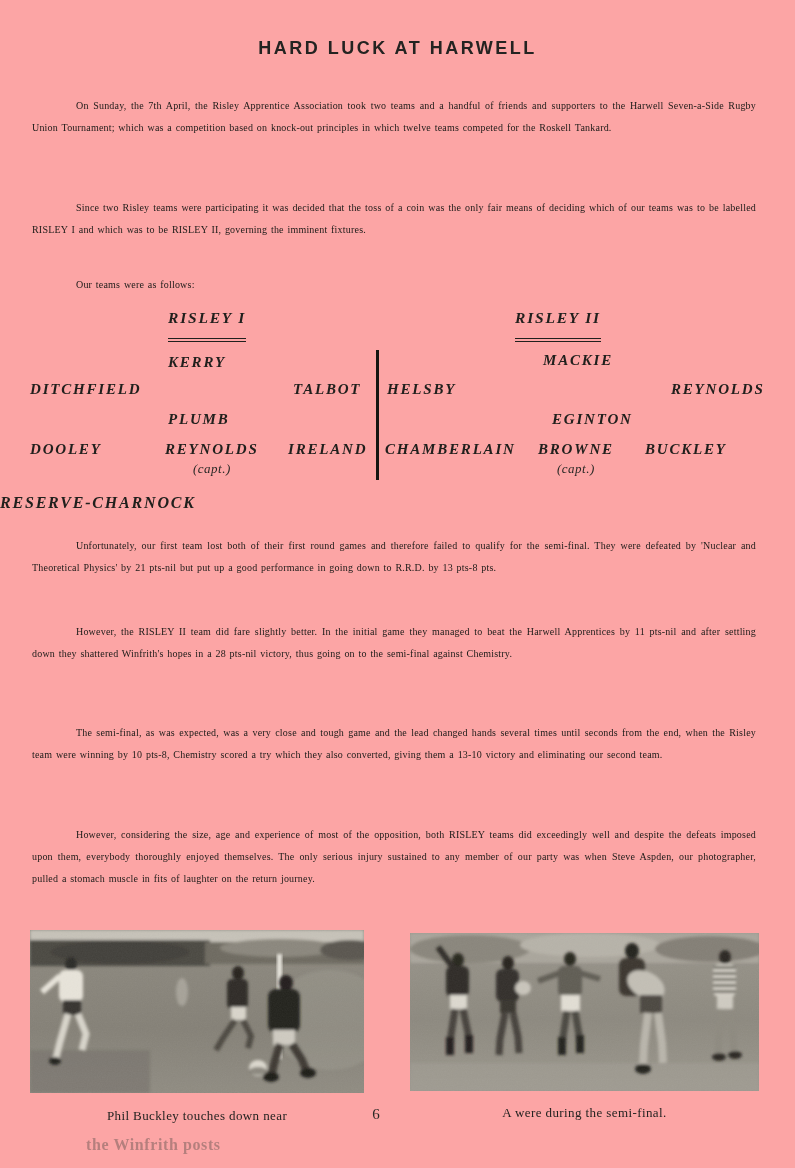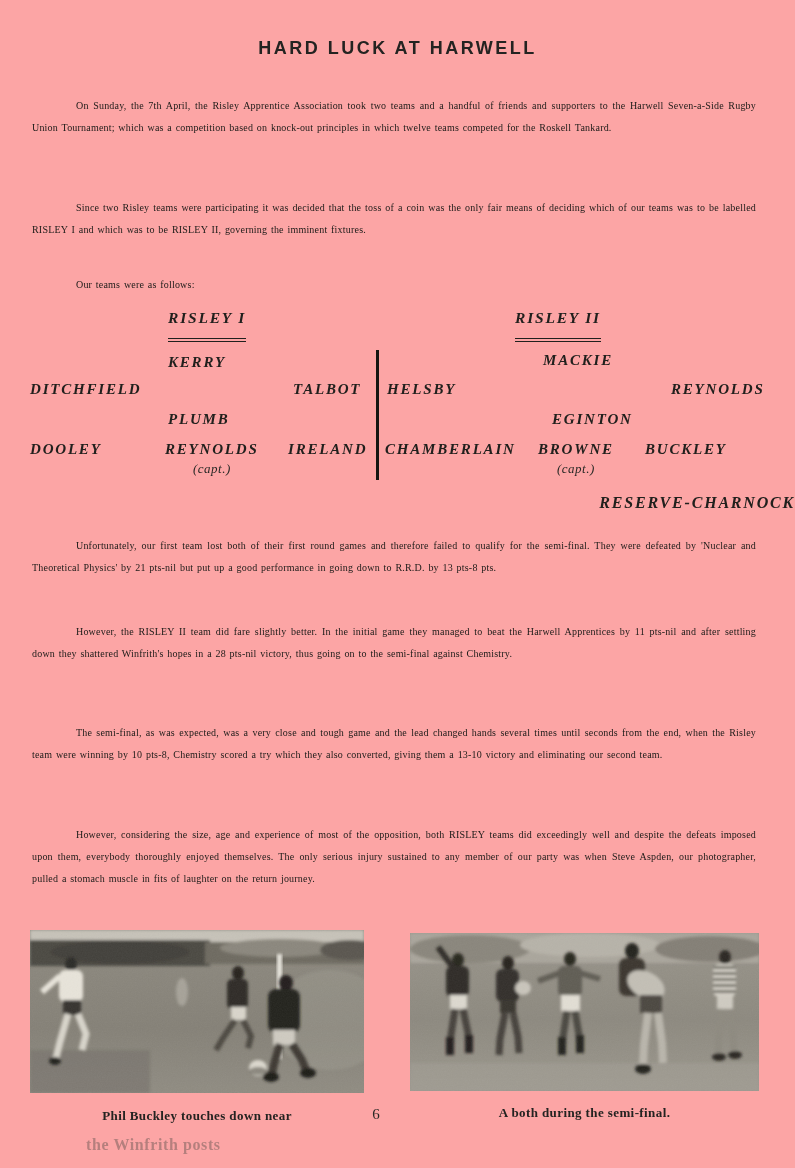--- a/index.html
+++ b/index.html
@@ -36,29 +36,29 @@
   .theading{border-bottom:4px double #21201d;padding-bottom:11px;font-size:15.5px;}
   .capt{
     position:absolute;font-style:italic;font-weight:normal;
     font-size:13px;letter-spacing:0.5px;color:#2a2926;white-space:nowrap;
   }
   .divider{
     position:absolute;left:376px;top:350px;width:3px;height:130px;
     background:#161512;
   }
   .reserve{
-    position:absolute;top:494px;left:0;width:100%;text-align:right;
+    position:absolute;top:494px;left:0;width:100%;text-align:left;
     font-style:italic;font-weight:bold;font-size:16px;letter-spacing:1.8px;
     color:#21201d;
   }
   .photo{position:absolute;line-height:0;}
   .photo svg{display:block;}
   .caption{
     position:absolute;text-align:center;
-    font-size:13px;font-weight:700;letter-spacing:0.4px;
+    font-size:13px;font-weight:400;letter-spacing:0.4px;
     color:#242321;
   }
   .caption-faint{
     position:absolute;left:86px;top:1136px;
     font-size:16px;font-weight:600;letter-spacing:0.6px;
     color:#44423d;opacity:0.38;filter:blur(0.4px);
   }
   .pageno{
     position:absolute;left:358px;top:1106px;width:36px;text-align:center;
     font-size:15px;color:#2a2926;
@@ -246,15 +246,15 @@
         <ellipse cx="309" cy="124" rx="7" ry="4" fill="#2a2721"></ellipse>
         <ellipse cx="325" cy="122" rx="7" ry="4" fill="#2a2721"></ellipse>
       </g>
       <rect width="349" height="158" filter="url(#grainR)" opacity="0.16"></rect>
     </svg>
   </div>
 
   <div class="caption" style="left:30px;top:1108px;width:334px;">Phil Buckley touches down near</div>
   <div class="caption-faint">the Winfrith posts</div>
   <div class="pageno">6</div>
-  <div class="caption" style="left:410px;top:1105px;width:349px;">A both during the semi-final.</div>
+  <div class="caption" style="left:410px;top:1105px;width:349px;">A were during the semi-final.</div>
 
 </div>
 
 </body></html>

